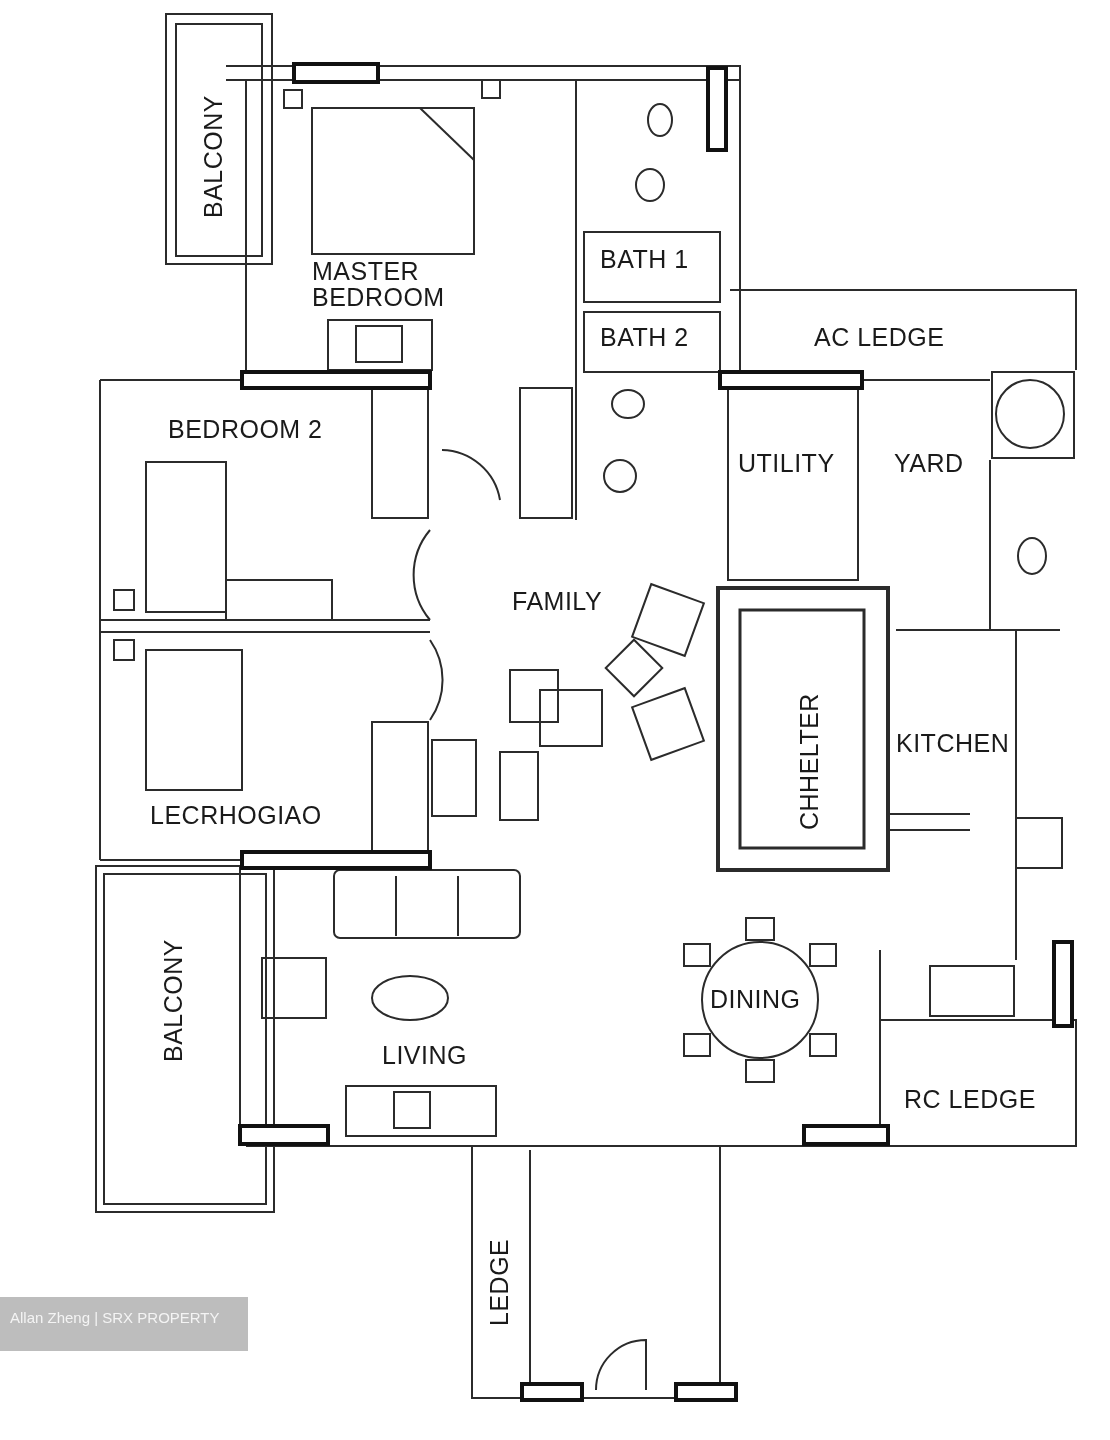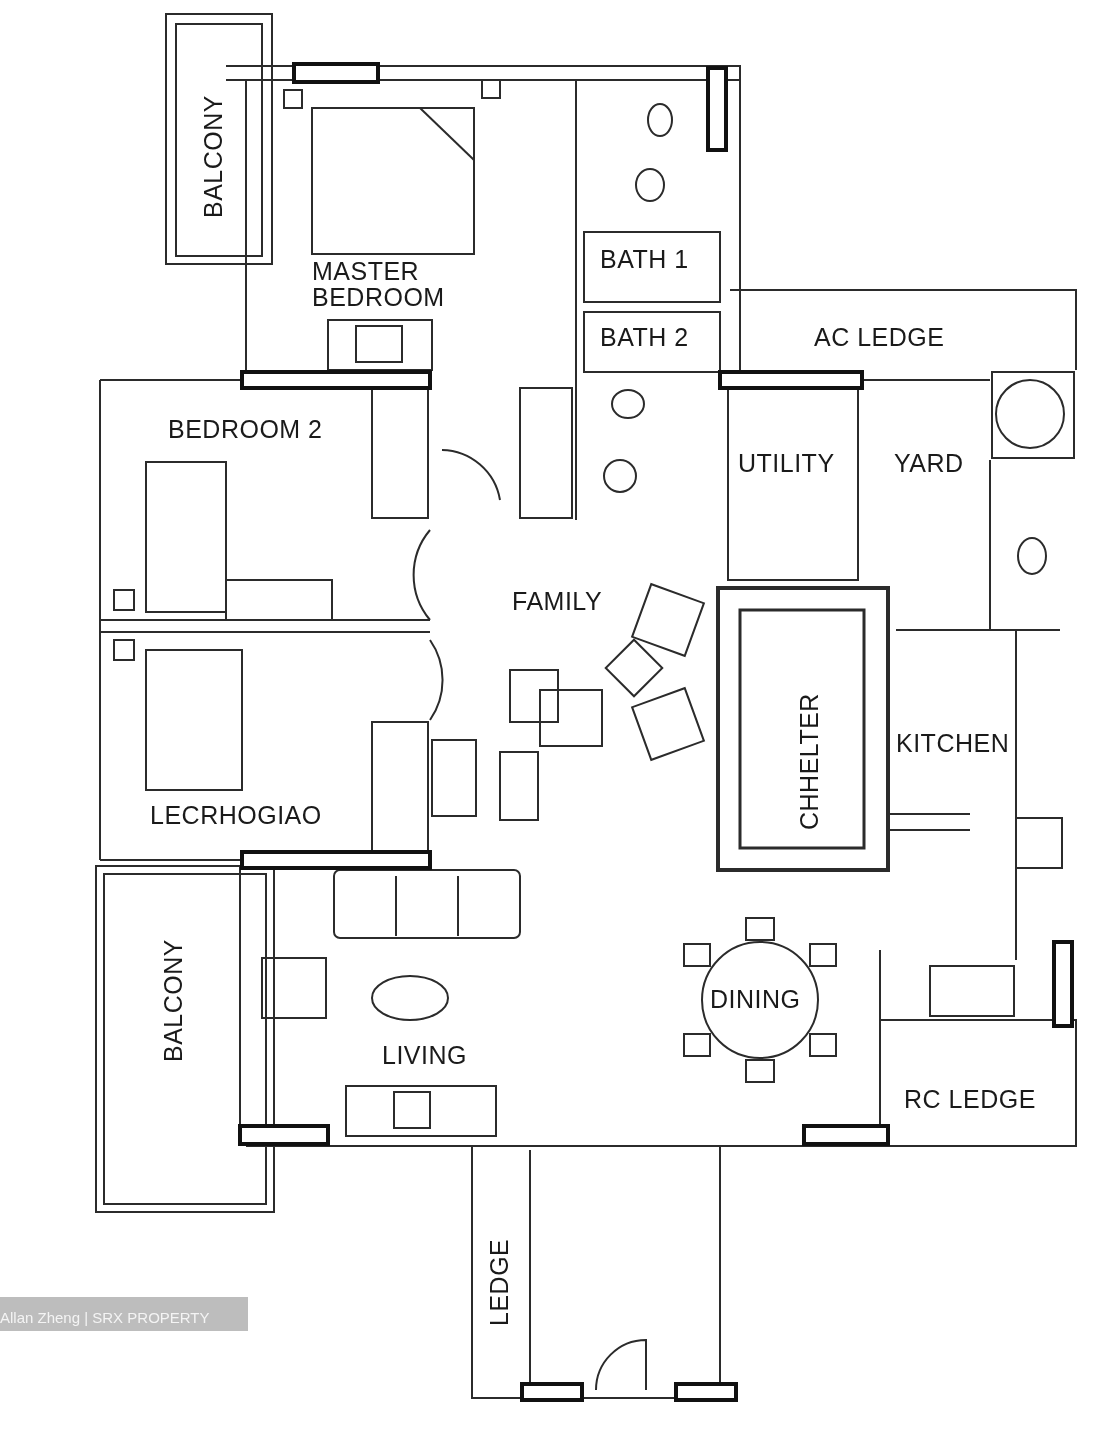--- a/index.html
+++ b/index.html
@@ -1,20 +1,20 @@
 <!DOCTYPE html>
 <html><head>
 <meta charset="utf-8">
 <style>
   html,body{margin:0;padding:0;background:#fff;}
   #plan{position:relative;width:1110px;height:1440px;overflow:hidden;background:#fff;}
   svg{position:absolute;left:0;top:0;}
   .lbl{font-family:"Liberation Sans",sans-serif;font-size:25px;fill:#1a1a1a;letter-spacing:0.5px;}
-  .wm{position:absolute;left:0;top:1297px;width:248px;height:34px;background:#bdbdbd;color:#f4f4f4;
-      font-family:"Liberation Sans",sans-serif;font-size:15px;line-height:42px;box-sizing:border-box;}
+  .wm{position:absolute;left:0;top:1297px;width:248px;height:54px;background:#bdbdbd;color:#f4f4f4;
+      font-family:"Liberation Sans",sans-serif;font-size:15px;line-height:42px;padding-left:10px;box-sizing:border-box;}
 </style>
 </head>
 <body>
 
 <div id="plan">
 <svg width="1110" height="1440" viewBox="0 0 1110 1440">
   <g fill="none" stroke="#2b2b2b" stroke-width="2">
 
     <rect x="166" y="14" width="106" height="250"></rect>
     <rect x="176" y="24" width="86" height="232"></rect>

